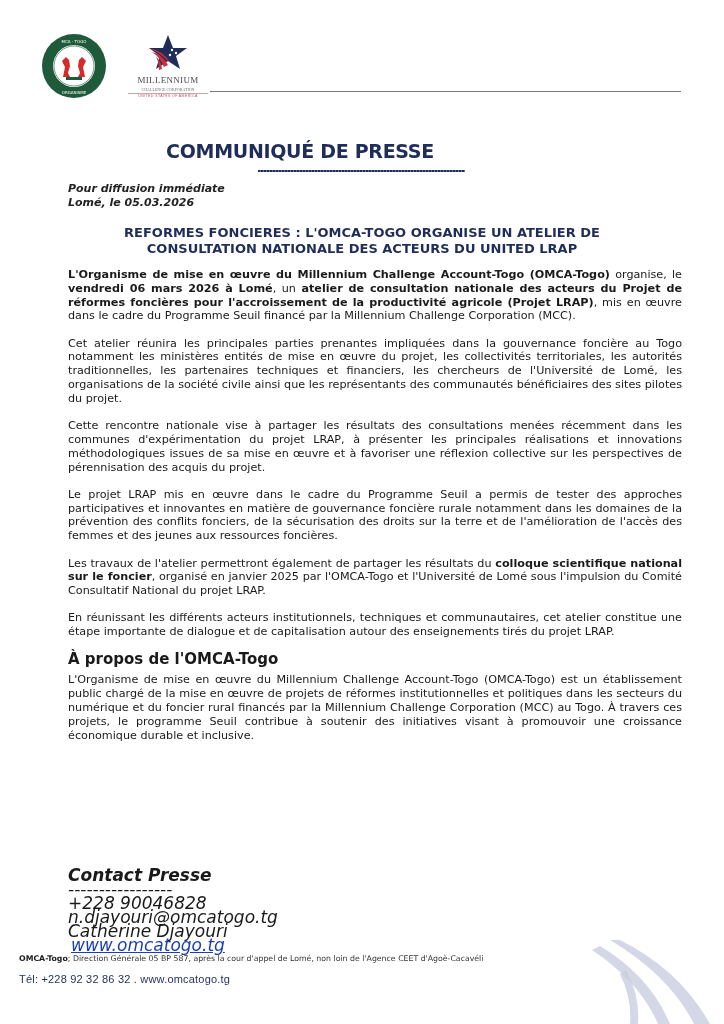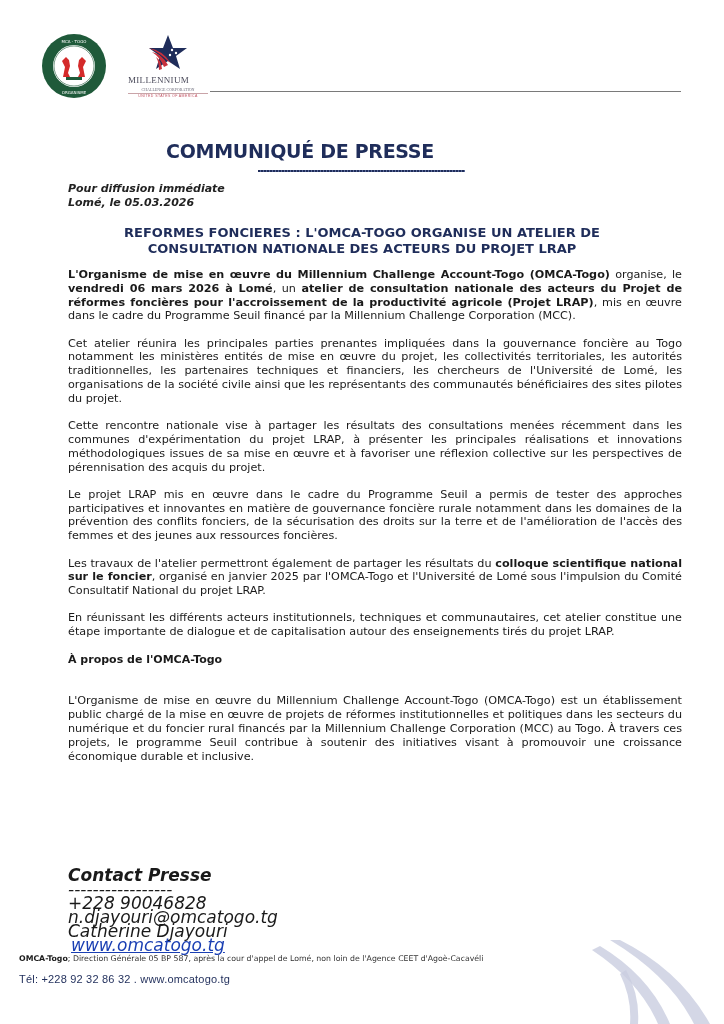--- a/index.html
+++ b/index.html
@@ -1,36 +1,36 @@
 <!DOCTYPE html>
 <html><head>
 <meta charset="utf-8">
 <style>
   html, body { margin: 0; padding: 0; background: #ffffff; }
   body { width: 724px; height: 1024px; position: relative; overflow: hidden; font-family: "Liberation Sans", sans-serif; color: #1a1a1a; }
 
   .header { position: absolute; left: 0; top: 0; width: 724px; height: 130px; }
   .logo-omca { position: absolute; left: 41px; top: 33px; width: 66px; height: 66px; }
   .logo-mcc { position: absolute; left: 128px; top: 33px; width: 80px; height: 66px; }
-  .mcc-name { position: absolute; left: 0; top: 42px; width: 80px; text-align: left; font-family: "Liberation Serif", serif; font-size: 9px; letter-spacing: 0.3px; color: #4a4a5a; }
+  .mcc-name { position: absolute; left: 0; top: 42px; width: 80px; text-align: center; font-family: "Liberation Serif", serif; font-size: 9px; letter-spacing: 0.3px; color: #4a4a5a; }
   .mcc-sub { position: absolute; left: 0; top: 54px; width: 80px; text-align: center; font-family: "Liberation Serif", serif; font-size: 4px; color: #6b6b7a; border-bottom: 0.5px solid #c9a4a8; padding-bottom: 1px; }
   .mcc-country { position: absolute; left: 0; top: 61px; width: 80px; text-align: center; font-size: 3.5px; color: #c05060; letter-spacing: 0.4px; }
   .header-rule { position: absolute; left: 210px; top: 91px; width: 471px; height: 1px; background: #7a7a7a; }
 
   .title { position: absolute; left: 0; top: 140px; width: 600px; text-align: center; font-family: "DejaVu Sans", sans-serif; font-weight: bold; font-size: 19px; color: #1f2d5a; letter-spacing: -0.3px; }
   .title-rule { position: absolute; left: 258px; top: 170px; width: 207px; height: 2px; background: repeating-linear-gradient(90deg, #1f2d5a 0 2px, #5a6a9a 2px 3px); }
 
   .meta { position: absolute; left: 68px; top: 182px; font-family: "DejaVu Sans", sans-serif; font-style: italic; font-weight: bold; font-size: 11px; line-height: 14px; color: #222; }
 
   .headline { position: absolute; left: 60px; top: 225px; width: 604px; text-align: center; font-family: "DejaVu Sans", sans-serif; font-weight: bold; font-size: 13px; line-height: 16px; color: #1f2d5a; }
 
   .body { position: absolute; left: 68px; top: 268px; width: 614px; font-family: "DejaVu Sans", sans-serif; font-size: 11.2px; line-height: 13.8px; color: #1a1a1a; text-align: justify; }
   .body p { margin: 0 0 13.5px 0; }
   .body b { font-weight: bold; }
-  .section-h { font-weight: bold; font-size: 11px; margin: 0 0 28px 0; }
+  .section-h { font-weight: bold; font-size: 15px; margin: 0 0 7px 0; }
 
   .contact { position: absolute; left: 68px; top: 868px; font-family: "DejaVu Sans", sans-serif; font-style: italic; font-size: 17px; line-height: 14px; color: #1a1a1a; }
   .contact .c-title { font-weight: bold; }
   .contact .c-link { color: #1a3fb3; text-decoration: underline; padding-left: 3px; }
 
   .footer-addr { position: absolute; left: 19px; top: 954px; font-family: "DejaVu Sans", sans-serif; font-size: 7.8px; color: #333; white-space: nowrap; text-align: right; }
   .footer-addr b { color: #1a1a1a; }
   .footer-contact { position: absolute; left: 19px; top: 973px; font-family: Liberation Sans, sans-serif; font-size: 11px; color: #1f2d5a; letter-spacing: 0.2px; white-space: nowrap; }
   .swoosh { position: absolute; left: 560px; top: 940px; width: 164px; height: 84px; }
 </style>
@@ -70,21 +70,21 @@
 <div class="title">COMMUNIQUÉ DE PRESSE</div>
 <div class="title-rule"></div>
 
 <div class="meta">
   <div>Pour diffusion immédiate</div>
   <div>Lomé, le 05.03.2026</div>
 </div>
 
 <div class="headline">
   <div>REFORMES FONCIERES : L'OMCA-TOGO ORGANISE UN ATELIER DE</div>
-  <div>CONSULTATION NATIONALE DES ACTEURS DU PROJET LRAP</div>
+  <div>CONSULTATION NATIONALE DES ACTEURS DU UNITED LRAP</div>
 </div>
 
 <div class="body">
   <p>
     <b>L'Organisme de mise en œuvre du Millennium Challenge Account-Togo (OMCA-Togo)</b><span> organise, le </span><b>vendredi 06 mars 2026 à Lomé</b><span>, un </span><b>atelier de consultation nationale des acteurs du Projet de réformes foncières pour l'accroissement de la productivité agricole (Projet LRAP)</b><span>, mis en œuvre dans le cadre du Programme Seuil financé par la Millennium Challenge Corporation (MCC).</span>
   </p>
   <p>Cet atelier réunira les principales parties prenantes impliquées dans la gouvernance foncière au Togo notamment les ministères entités de mise en œuvre du projet, les collectivités territoriales, les autorités traditionnelles, les partenaires techniques et financiers, les chercheurs de l'Université de Lomé, les organisations de la société civile ainsi que les représentants des communautés bénéficiaires des sites pilotes du projet.</p>
   <p>Cette rencontre nationale vise à partager les résultats des consultations menées récemment dans les communes d'expérimentation du projet LRAP, à présenter les principales réalisations et innovations méthodologiques issues de sa mise en œuvre et à favoriser une réflexion collective sur les perspectives de pérennisation des acquis du projet.</p>
   <p>Le projet LRAP mis en œuvre dans le cadre du Programme Seuil a permis de tester des approches participatives et innovantes en matière de gouvernance foncière rurale notamment dans les domaines de la prévention des conflits fonciers, de la sécurisation des droits sur la terre et de l'amélioration de l'accès des femmes et des jeunes aux ressources foncières.</p>
   <p>

